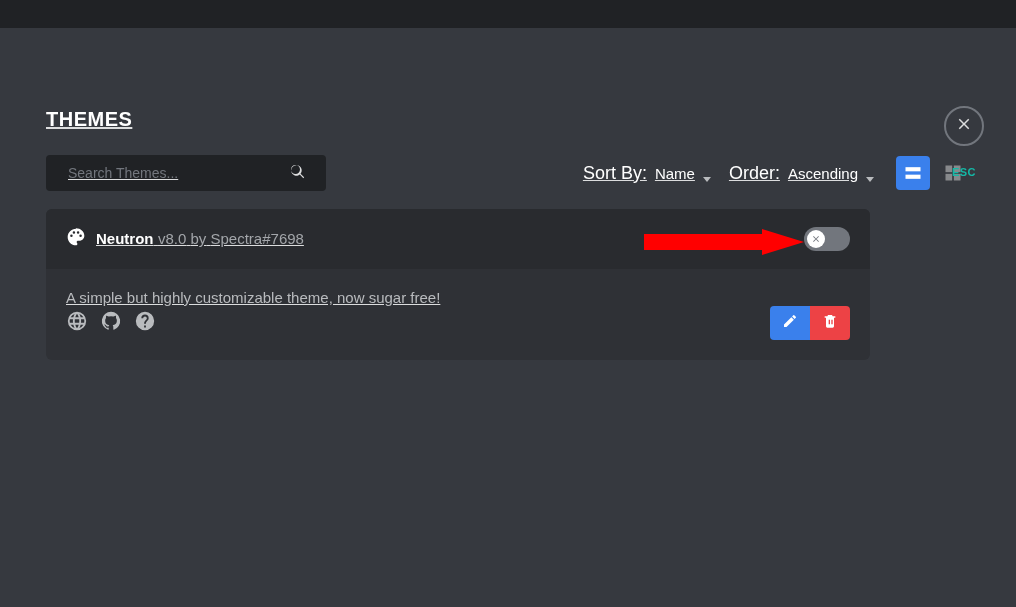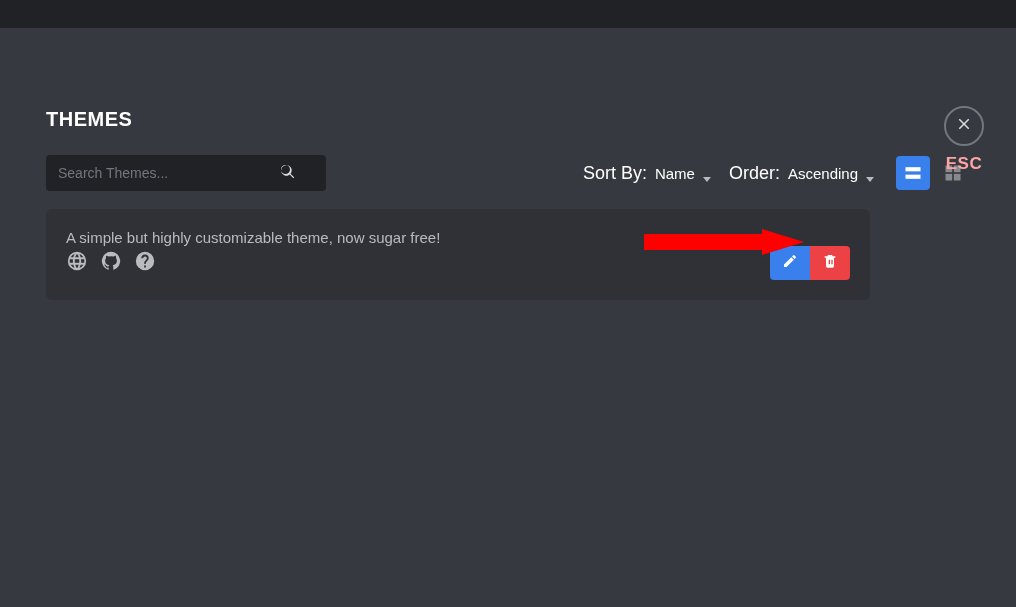--- a/index.html
+++ b/index.html
@@ -13,20 +13,21 @@
       position: relative;
     }
     .top-bar {
       height: 28px;
       background: #202225;
       width: 100%;
     }
     .content-wrapper {
       padding: 80px 46px 0 46px;
       position: relative;
+      text-decoration: underline;
     }
     .title-row {
       display: flex;
       align-items: center;
       gap: 12px;
       margin-bottom: 24px;
     }
     .page-title {
       color: #ffffff;
       font-size: 20px;
@@ -49,21 +50,21 @@
       margin-bottom: 18px;
     }
     .search-box {
       width: 280px;
       height: 36px;
       background: #202225;
       border-radius: 4px;
       display: flex;
       align-items: center;
       padding: 0 10px 0 12px;
-      justify-content: flex-start;
+      justify-content: center;
     }
     .search-input {
       background: transparent;
       border: none;
       outline: none;
       color: #dcddde;
       font-size: 14px;
       width: 220px;
     }
     .search-input::placeholder { color: #72767d; }
@@ -154,21 +155,21 @@
       display: flex; flex-direction: column; align-items: center; gap: 8px;
     }
     .close-btn {
       width: 40px; height: 40px;
       border: 2px solid #72767d;
       border-radius: 50%;
       display: flex; align-items: center; justify-content: center;
       cursor: pointer;
       color: #dcddde;
     }
-    .esc-label { color: #fca5a5; font-size: 17px; font-weight: 600; letter-spacing: 0.5px; }
+    .esc-label { color: #14b8a6; font-size: 11px; font-weight: 600; letter-spacing: 0.5px; margin-top: 12px; }
     .arrow-annotation {
       position: absolute;
       top: 229px; left: 644px;
       pointer-events: none;
     }
   </style>
 </head>
 <body>
 
 <div class="top-bar"></div>
@@ -211,20 +212,44 @@
             <rect x="3" y="3" width="8" height="8"></rect>
             <rect x="13" y="3" width="8" height="8"></rect>
             <rect x="3" y="13" width="8" height="8"></rect>
             <rect x="13" y="13" width="8" height="8"></rect>
           </svg>
       </div>
     </div>
   </div>
 
   <div class="theme-card">
+    <div class="theme-header">
+      <div class="theme-header-left">
+        <span>
+          <svg width="20" height="20" viewBox="0 0 24 24" fill="#ffffff">
+              <path d="M12 2C6.49 2 2 6.49 2 12s4.49 10 10 10c.92 0 1.67-.75 1.67-1.67 0-.43-.17-.83-.44-1.11-.27-.3-.44-.67-.44-1.11 0-.92.75-1.67 1.67-1.67H16c3.31 0 6-2.69 6-6 0-4.96-4.49-9-10-9zM6.5 12a1.5 1.5 0 1 1 0-3 1.5 1.5 0 0 1 0 3zm3-4a1.5 1.5 0 1 1 0-3 1.5 1.5 0 0 1 0 3zm5 0a1.5 1.5 0 1 1 0-3 1.5 1.5 0 0 1 0 3zm3 4a1.5 1.5 0 1 1 0-3 1.5 1.5 0 0 1 0 3z"></path>
+            </svg>
+        </span>
+        <span>
+          <span class="theme-name">Neutron</span>
+          <span class="theme-meta">
+            <span>v8.0</span>
+            <span>by</span>
+            <span>Spectra#7698</span>
+          </span>
+        </span>
+      </div>
+      <div class="toggle">
+        <div class="toggle-knob">
+          <svg width="10" height="10" viewBox="0 0 24 24" fill="#72767d">
+              <path d="M19 6.41 17.59 5 12 10.59 6.41 5 5 6.41 10.59 12 5 17.59 6.41 19 12 13.41 17.59 19 19 17.59 13.41 12z"></path>
+            </svg>
+        </div>
+      </div>
+    </div>
     <div class="theme-body">
       <div class="theme-desc">A simple but highly customizable theme, now sugar free!</div>
       <div class="theme-footer">
         <div class="link-icons">
           <span class="link-icon">
             <svg width="22" height="22" viewBox="0 0 24 24" fill="#b9bbbe">
                 <path d="M12 2a10 10 0 1 0 0 20 10 10 0 0 0 0-20zm6.93 6h-2.95a15.6 15.6 0 0 0-1.38-3.56A8.03 8.03 0 0 1 18.93 8zM12 4c.83 1.2 1.48 2.53 1.91 4h-3.82c.43-1.47 1.08-2.8 1.91-4zM4.26 14a7.95 7.95 0 0 1 0-4h3.38a16.5 16.5 0 0 0 0 4H4.26zm.81 2h2.95c.32 1.25.78 2.45 1.38 3.56A8.03 8.03 0 0 1 5.07 16zm2.95-8H5.07a8.03 8.03 0 0 1 4.33-3.56A15.6 15.6 0 0 0 8.02 8zM12 20c-.83-1.2-1.48-2.53-1.91-4h3.82c-.43 1.47-1.08 2.8-1.91 4zm2.34-6H9.66a14.7 14.7 0 0 1 0-4h4.68a14.7 14.7 0 0 1 0 4zm.26 5.56c.6-1.11 1.06-2.31 1.38-3.56h2.95a8.03 8.03 0 0 1-4.33 3.56zM16.36 14a16.5 16.5 0 0 0 0-4h3.38a7.95 7.95 0 0 1 0 4h-3.38z"></path>
               </svg>
           </span>
           <span class="link-icon">

